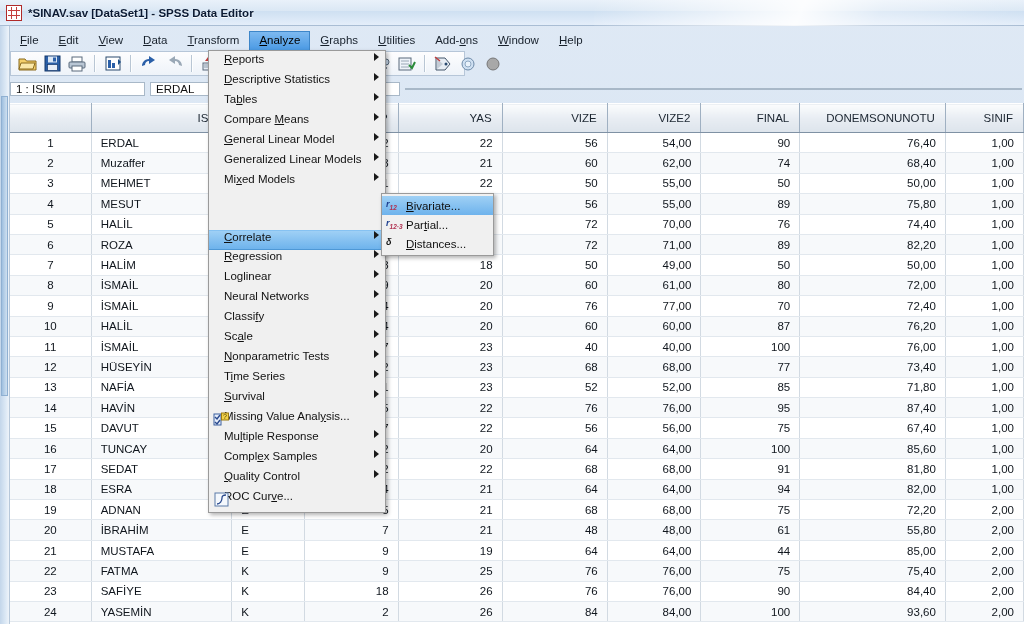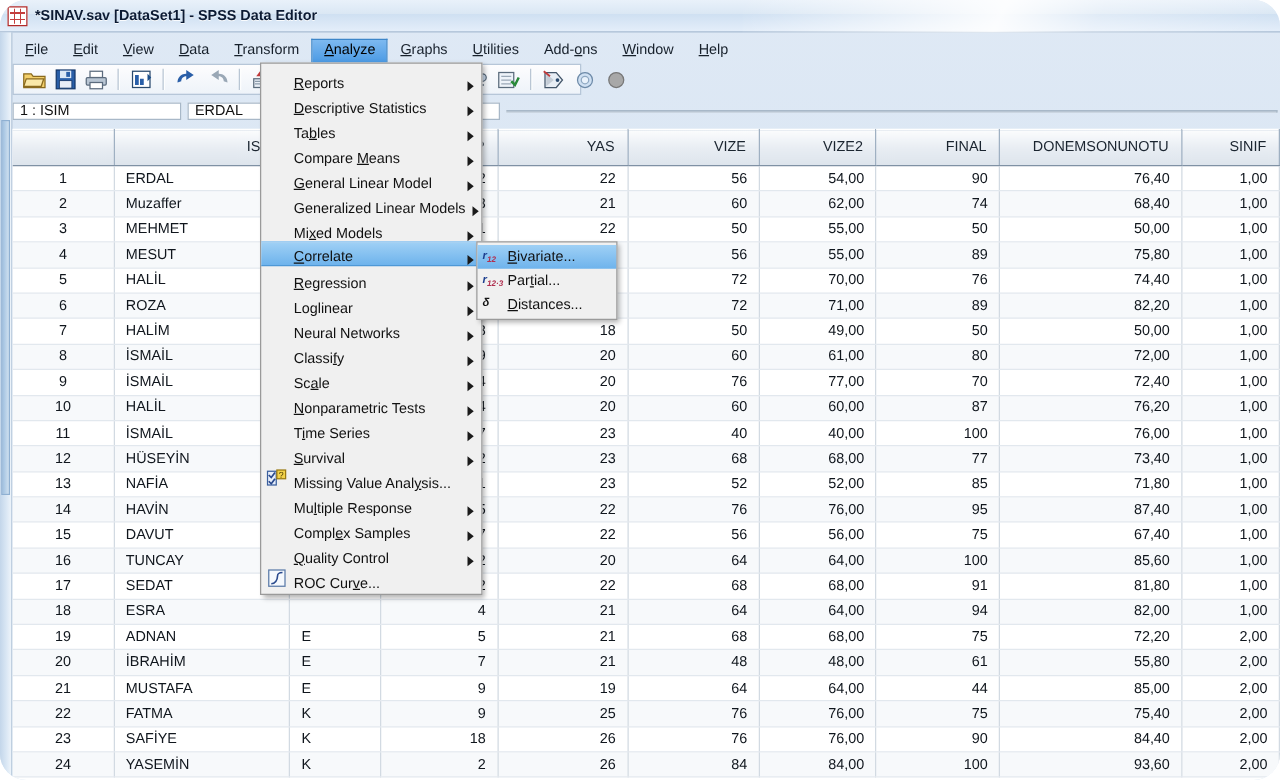--- a/index.html
+++ b/index.html
@@ -9,21 +9,20 @@
     overflow: hidden;
     font-family: "Liberation Sans", sans-serif;
     font-size: 11px;
     background: #ffffff;
   }
   #app {
     position: relative;
     width: 1024px; height: 624px;
     background: linear-gradient(to bottom, #dfe9f5 0%, #cfe0f0 100%);
     overflow: hidden;
-    border-radius: 21px;
   }
 
   
   .titlebar {
     position: absolute; left: 0; top: 0; width: 1024px; height: 26px;
     background: linear-gradient(to bottom, #e9f1fa 0%, #dae7f4 45%, #cfe0f2 46%, #e4eefa 100%);
     display: flex; align-items: center;
     padding-left: 6px;
     border-bottom: 1px solid #a9bdd4;
   }
@@ -138,25 +137,25 @@
   
   .dropdown {
     position: absolute; left: 208px; top: 50px; width: 178px;
     background: #f0f0f0;
     border: 1px solid #9a9a9a;
     box-shadow: 2px 2px 4px rgba(0,0,0,0.3);
     padding: 2px 0;
     z-index: 50;
   }
   .mrow {
-    height: 20px; display: flex; align-items: flex-end;
-    padding-left: 26px; padding-right: 6px;
+    height: 20px; display: flex; align-items: flex-start;
+    padding-left: 15px; padding-right: 6px;
     font-size: 11.5px; color: #111; position: relative; cursor: default;
   }
-  .mrow.sel { background: linear-gradient(to bottom, #9fd0f5 0%, #6eb3ec 100%); border-top: 1px solid #86c2f2; border-bottom: 1px solid #4e98d6; }
+  .mrow.sel { background: linear-gradient(to bottom, #9fd0f5 0%, #6eb3ec 100%); border-top: 1px solid #86c2f2; border-bottom: 1px solid #4e98d6; margin-top: 37px; }
   .mrow .lbl { flex: 1; white-space: nowrap; }
   .mrow .arrow {
     width: 0; height: 0; flex: none;
     border-left: 5px solid #1a1a1a;
     border-top: 4px solid transparent;
     border-bottom: 4px solid transparent;
     margin-left: 6px;
   }
   .mrow .micon { position: absolute; left: 4px; top: 2px; width: 17px; height: 16px; }
 

